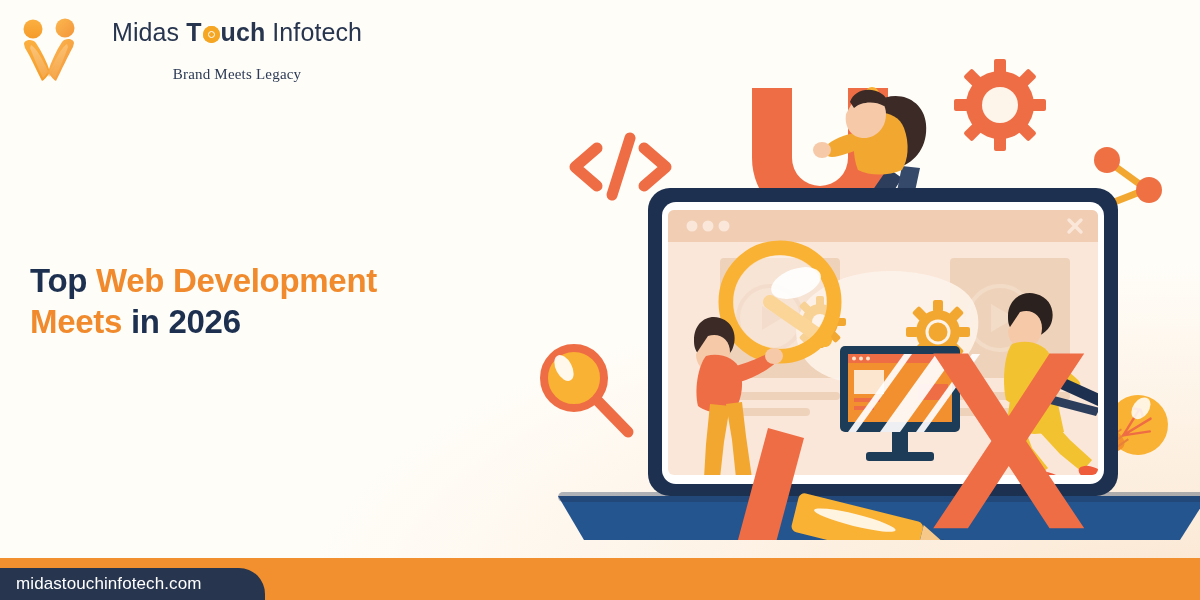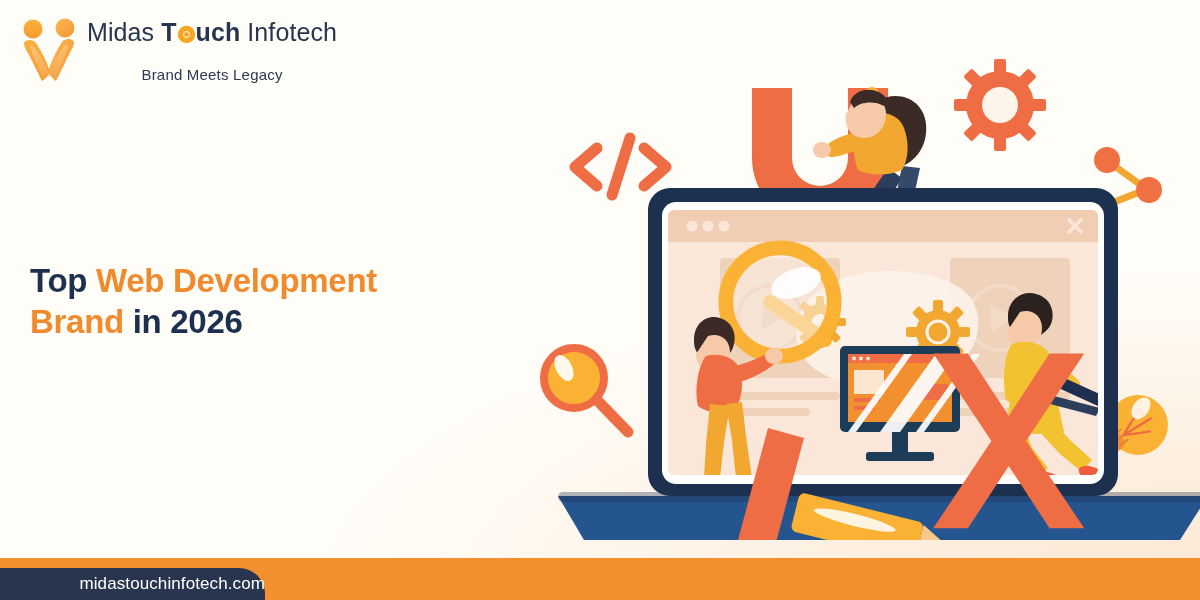--- a/index.html
+++ b/index.html
@@ -10,51 +10,51 @@
   }
   .banner{
     position:relative;width:1200px;height:600px;overflow:hidden;
     background:
       radial-gradient(120% 90% at 100% 100%, #fbe7d2 0%, #fdf1e3 30%, #fffdf8 62%),
       radial-gradient(70% 60% at 0% 0%, #fdf3e6 0%, #fffdf8 58%),
       linear-gradient(135deg,#fffdf8 0%,#fffcf6 100%);
   }
 
   
-  .logo-wrap{position:absolute;left:18px;top:14px;display:flex;align-items:center;gap:3px;}
+  .logo-wrap{position:absolute;left:18px;top:14px;display:flex;align-items:center;gap:28px;}
   .logo-mark{width:66px;height:70px;flex:0 0 auto;}
   .logo-text{display:flex;flex-direction:column;line-height:1;padding-top:4px;}
   .logo-title{font-size:25px;color:#27354f;letter-spacing:.1px;white-space:nowrap;}
   .logo-title .lt-light{font-weight:400;}
   .logo-title .lt-bold{font-weight:700;}
   .logo-title .lt-o{
     display:inline-block;width:17px;height:17px;border-radius:50%;
     background:#f5a623;position:relative;top:2px;margin:0 1px;
     box-shadow:inset 0 0 0 3px #f5a623;
   }
   .logo-title .lt-o::after{
     content:"";position:absolute;left:5px;top:5px;width:7px;height:7px;
     border-radius:50%;border:1.4px solid #ffffff;box-sizing:border-box;
   }
-  .logo-tag{font-size:15px;color:#2c3a55;font-weight:400;text-align:center;margin-top:22px;letter-spacing:.2px;}
+  .logo-tag{font-size:15px;color:#2c3a55;font-weight:400;text-align:center;margin-top:22px;letter-spacing:.2px;font-family:Liberation Serif, serif;}
 
   
   .headline{
     position:absolute;left:30px;top:238px;width:620px;
     font-size:33px;font-weight:700;line-height:1.25;color:#1d3050;letter-spacing:-.3px;
   }
   .hl-navy{color:#1d3050;}
   .hl-orange{color:#f08a2c;}
 
   
   .footer-bar{position:absolute;left:0;bottom:0;width:1200px;height:42px;background:#f2902f;}
   .footer-pill{
     position:absolute;left:0;bottom:0;width:265px;height:32px;
     background:#27354f;border-top-right-radius:26px;
-    display:flex;align-items:center;justify-content:flex-end;
+    display:flex;align-items:center;
   }
   .footer-url{color:#ffffff;font-size:17px;padding-left:16px;letter-spacing:.1px;font-weight:400;}
 
   
   .illus{position:absolute;left:520px;top:40px;width:680px;height:500px;}
   .illus svg{display:block;}
 </style>
 </head>
 <body>
 
@@ -95,21 +95,21 @@
       </svg>
     </div>
     <div class="logo-text">
       <div class="logo-title"><span class="lt-light">Midas</span><span class="lt-bold" style="margin-left:7px">T</span><span class="lt-o"></span><span class="lt-bold">uch</span><span class="lt-light" style="margin-left:7px">Infotech</span></div>
       <div class="logo-tag">Brand Meets Legacy</div>
     </div>
   </div>
 
   <h1 class="headline">
     <span class="hl-navy">Top </span><span class="hl-orange">Web Development</span><br>
-    <span class="hl-orange">Brand</span><span class="hl-navy"> in 2026</span>
+    <span class="hl-orange">Meets</span><span class="hl-navy"> in 2026</span>
   </h1>
 
   <div class="illus">
     <svg viewBox="0 0 680 500" width="680" height="500">
       <defs>
         <clipPath id="screenClip">
             <rect x="148" y="170" width="430" height="265" rx="6"></rect>
           </clipPath>
         <clipPath id="bannerClip">
             <rect x="0" y="0" width="680" height="500"></rect>

